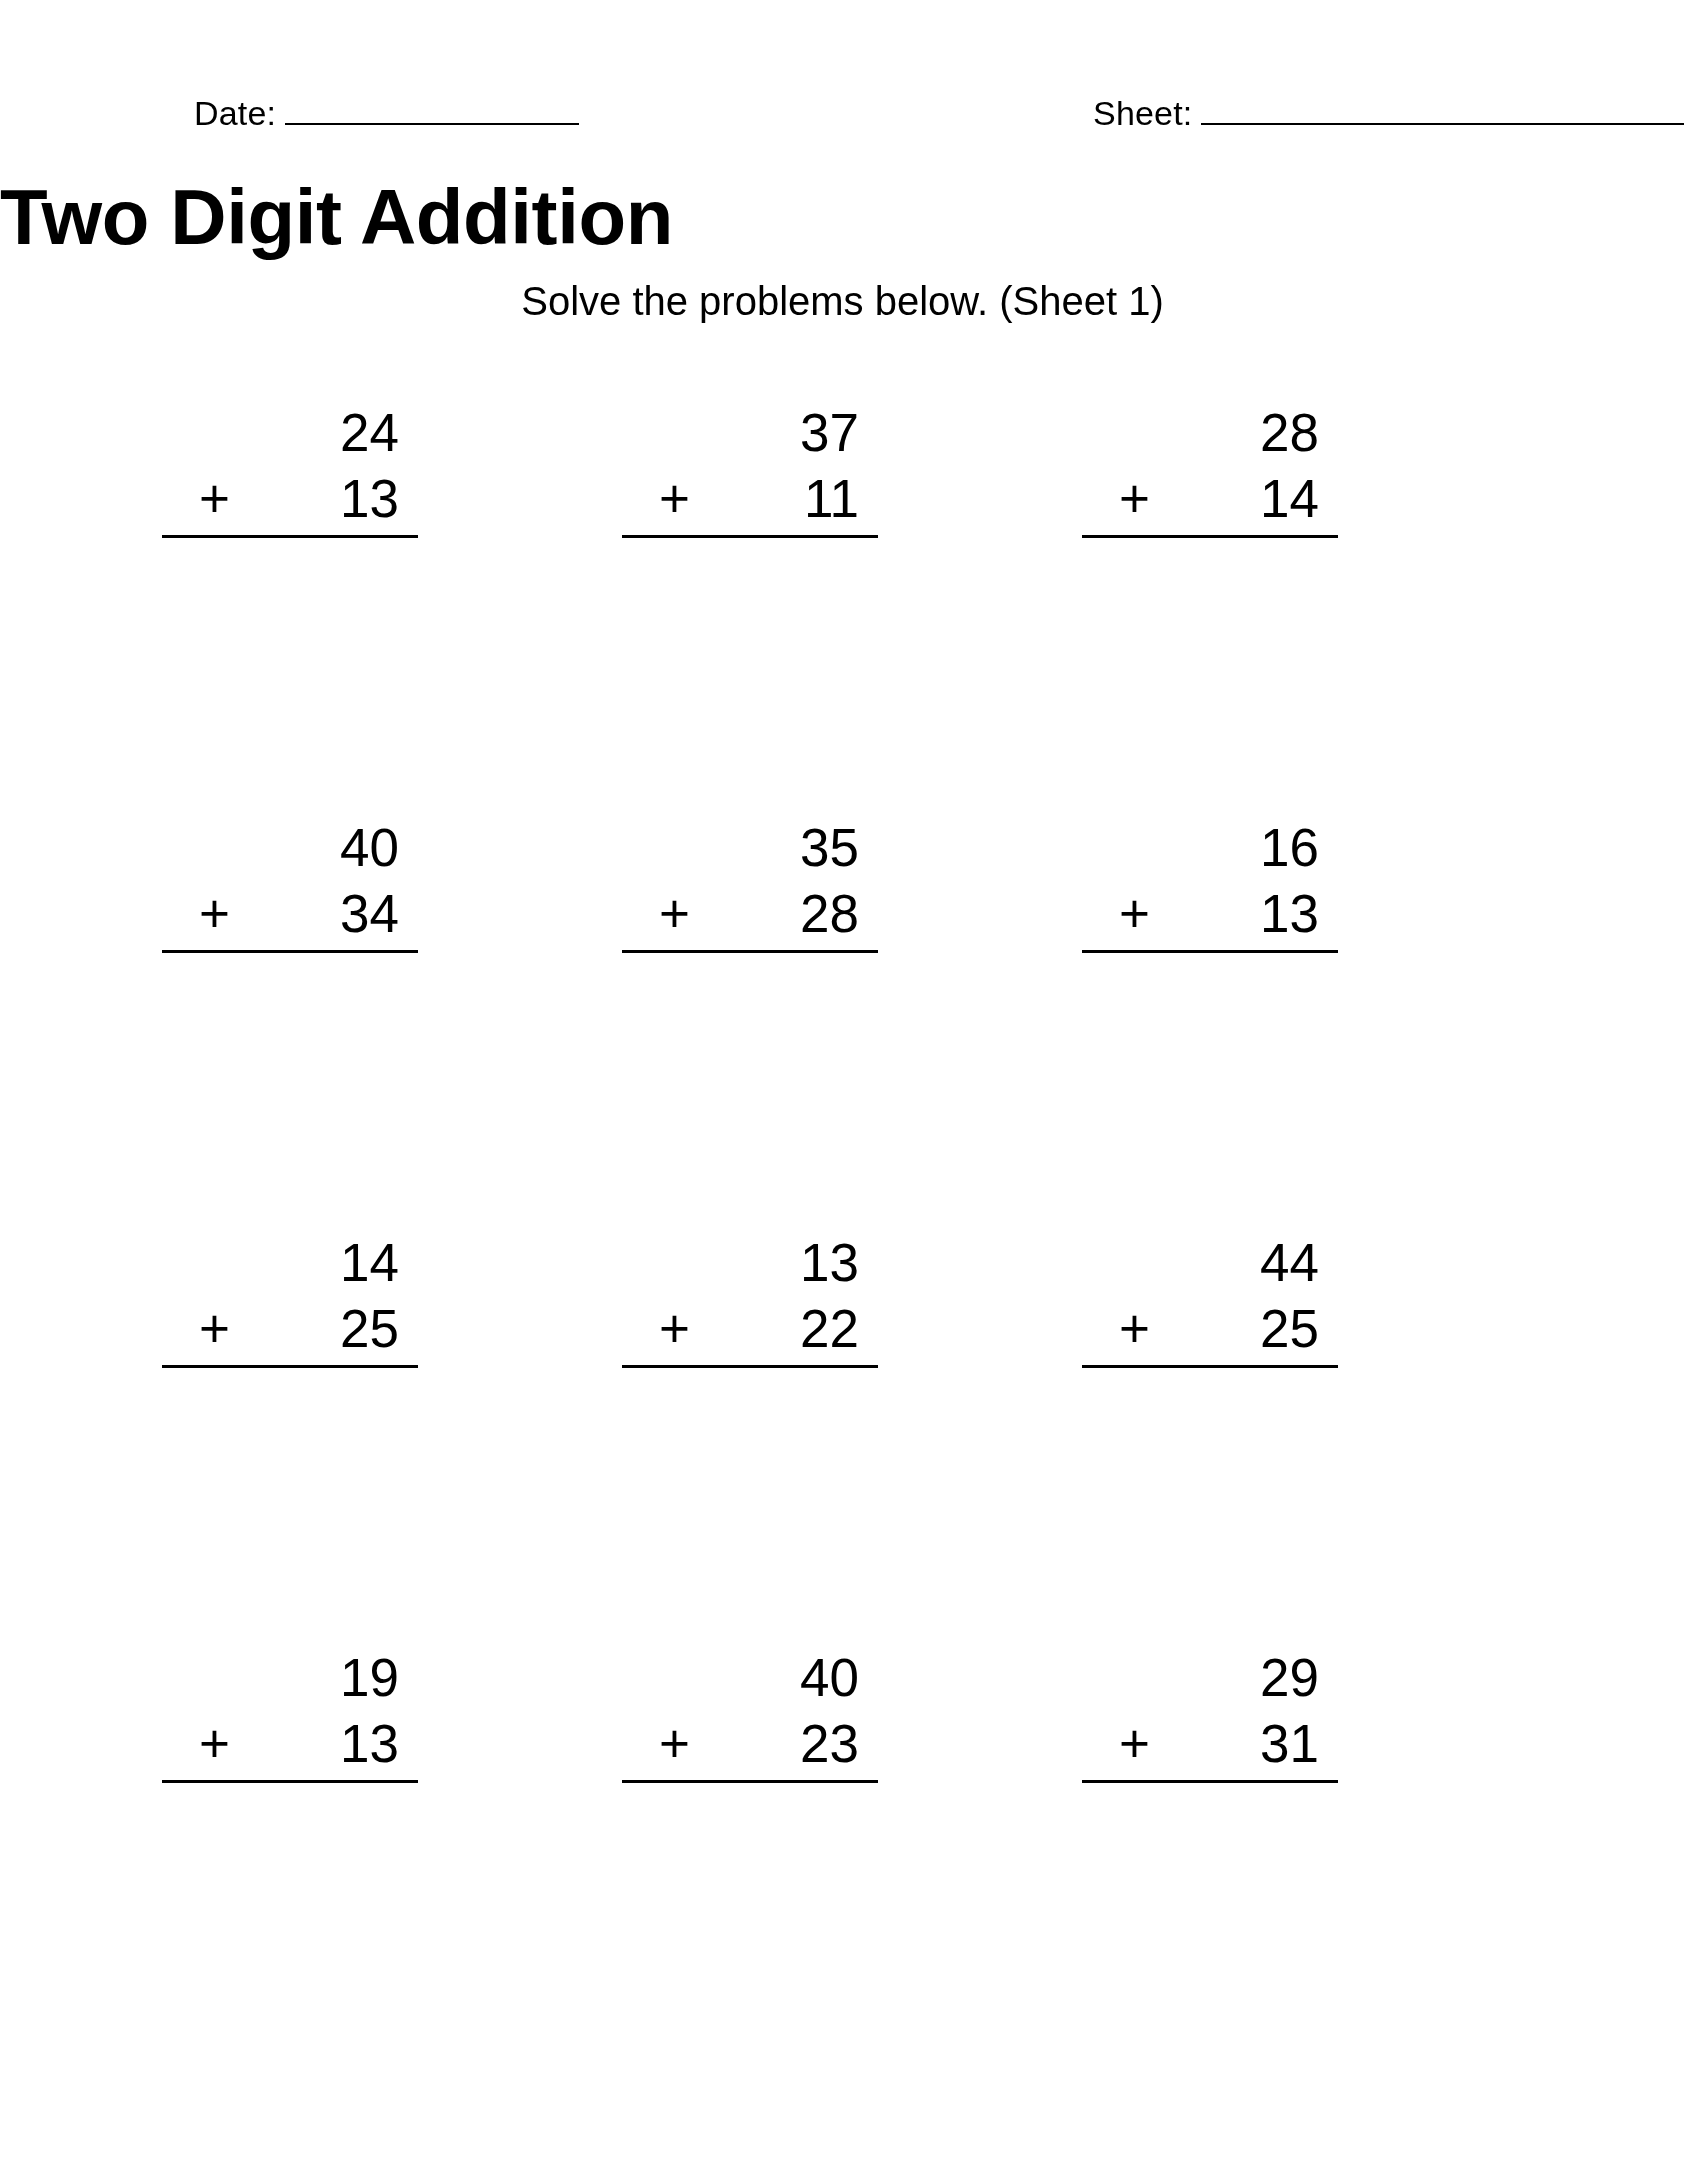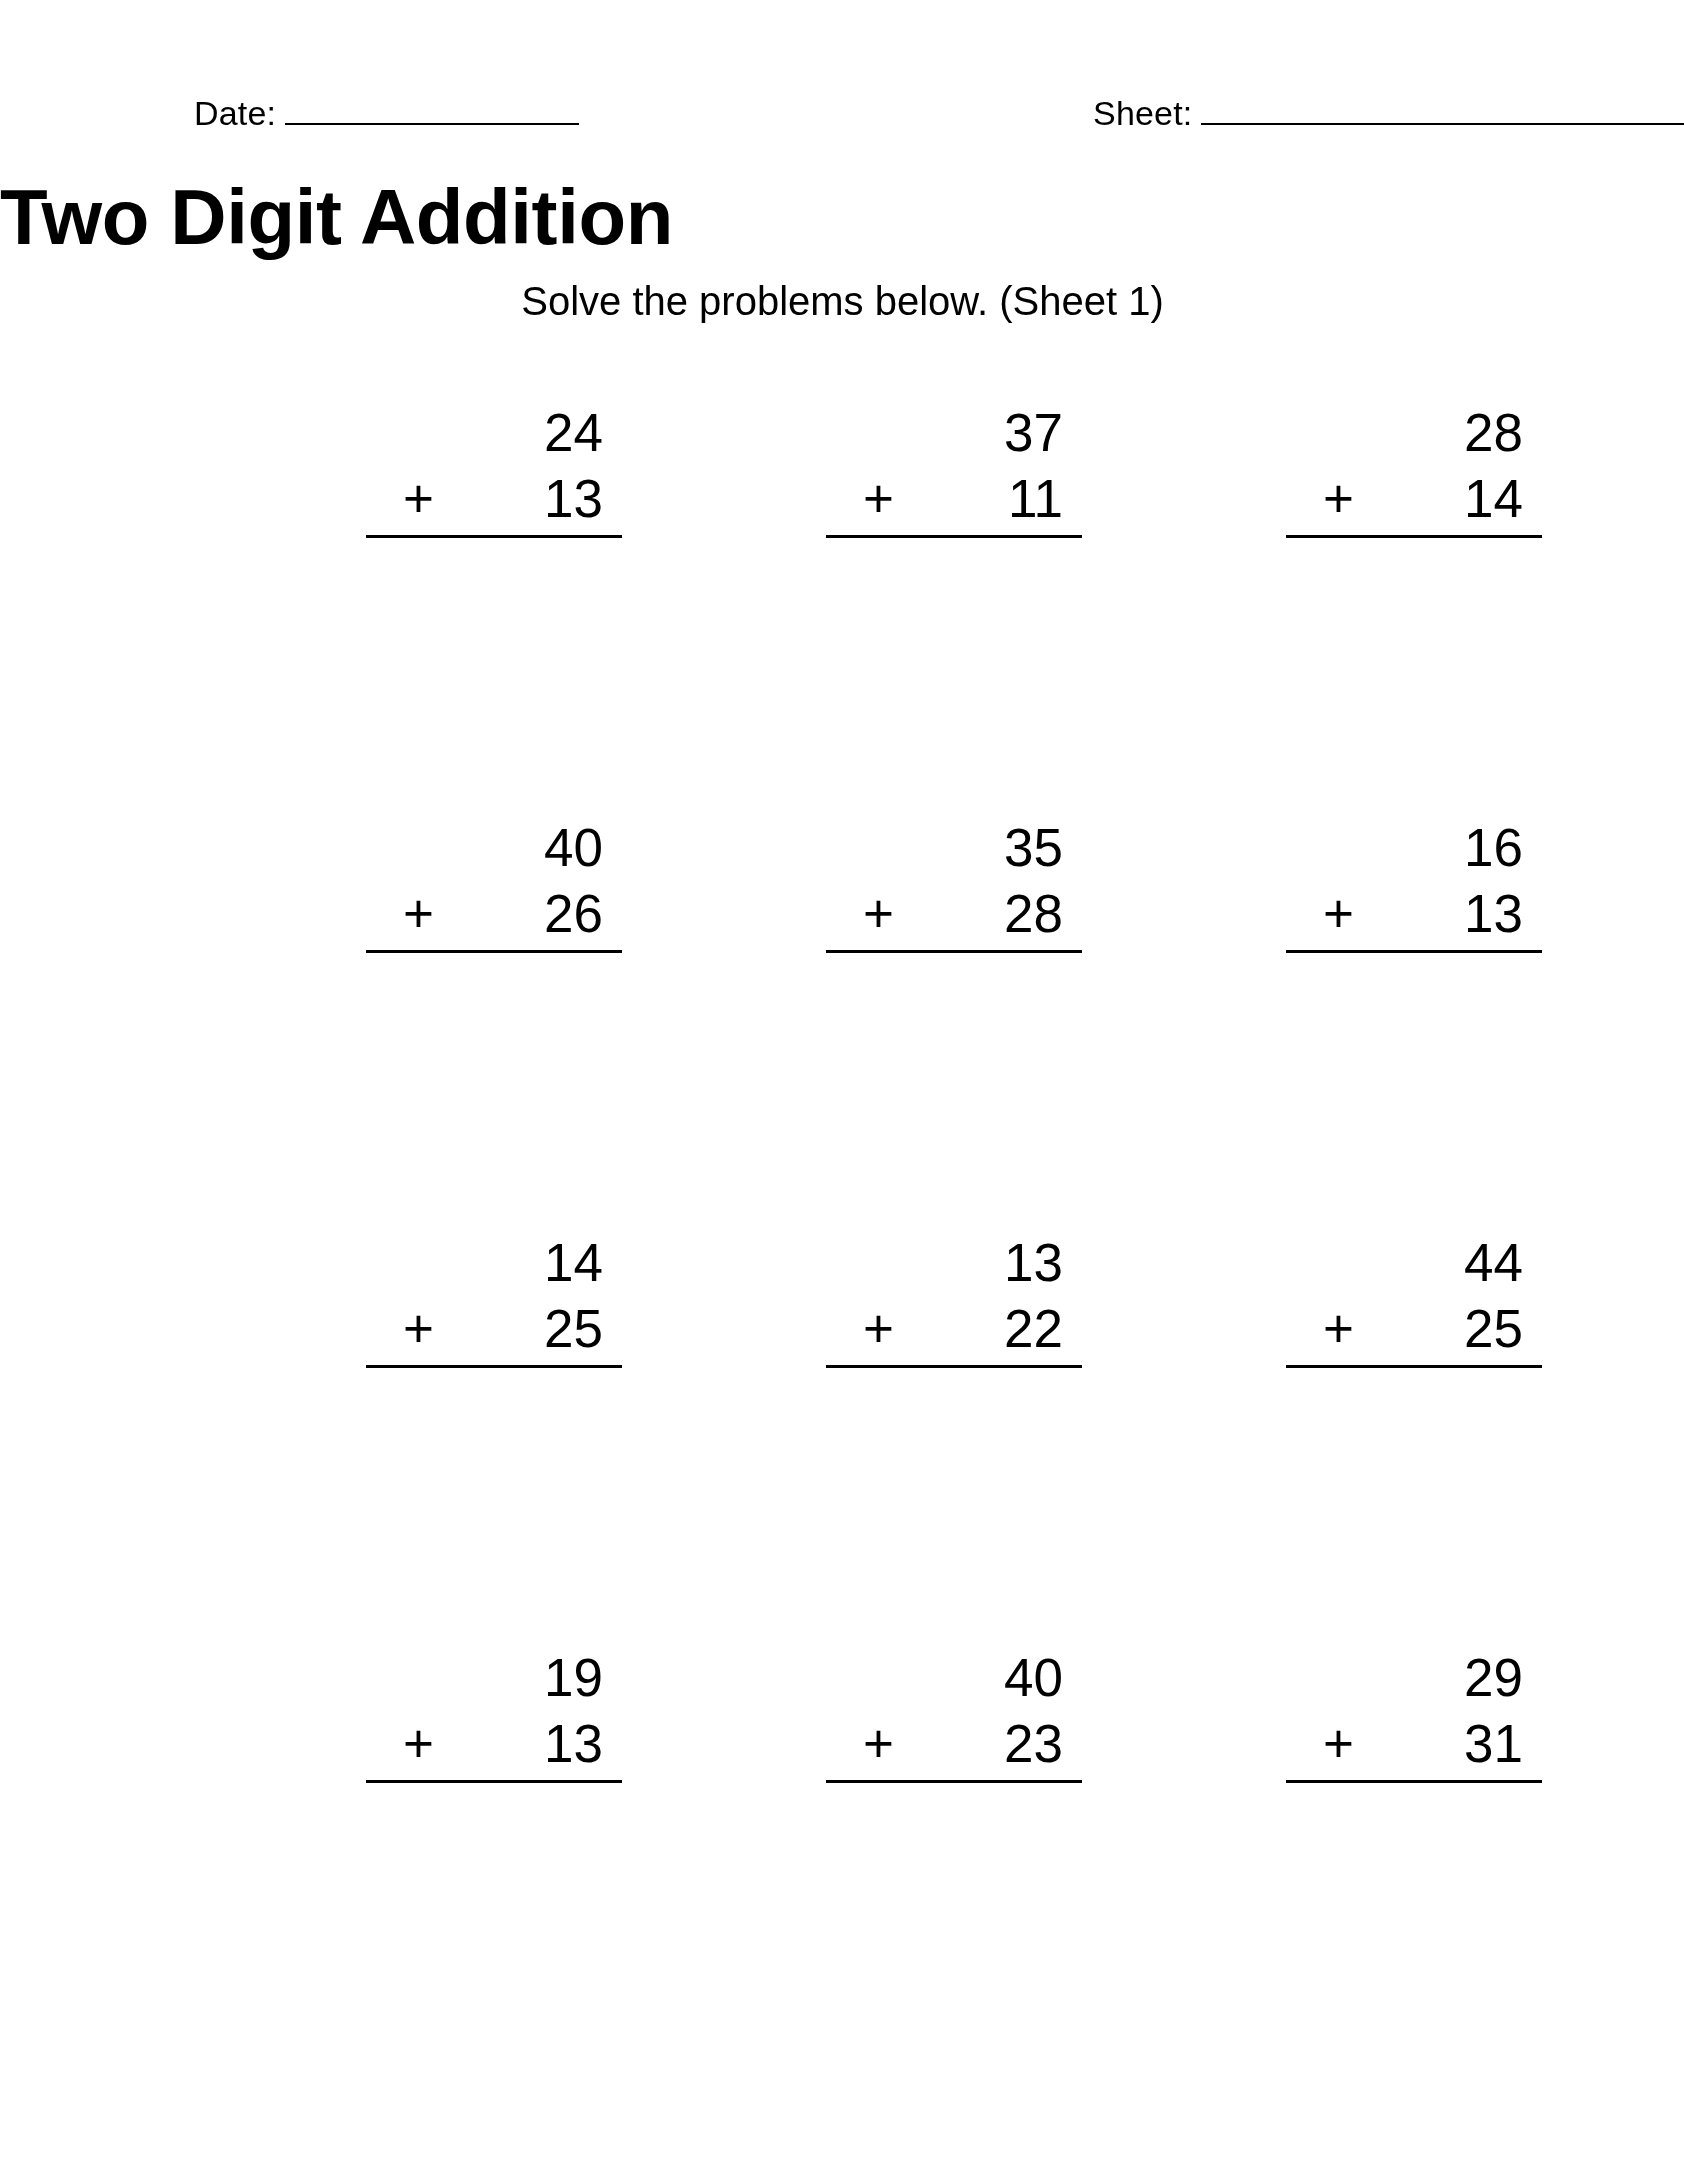--- a/index.html
+++ b/index.html
@@ -92,21 +92,21 @@
   }
   .grid-row {
     display: flex;
     width: 100%;
     height: 415px;
   }
   .cell {
     width: 460px;
     box-sizing: border-box;
     display: flex;
-    justify-content: flex-end;
+    justify-content: flex-start;
     align-items: flex-start;
   }
   .problem {
     width: 256px;
     font-size: 53px;
     line-height: 66px;
     text-align: right;
   }
   .problem .top-line {
     display: block;
@@ -183,21 +183,21 @@
         </div>
       </div>
     </div>
 
     <div class="grid-row">
       <div class="cell">
         <div class="problem">
           <span class="top-line num">40</span>
           <span class="bottom-line">
             <span class="op">+</span>
-            <span class="num">26</span>
+            <span class="num">34</span>
           </span>
         </div>
       </div>
       <div class="cell">
         <div class="problem">
           <span class="top-line num">35</span>
           <span class="bottom-line">
             <span class="op">+</span>
             <span class="num">28</span>
           </span>

